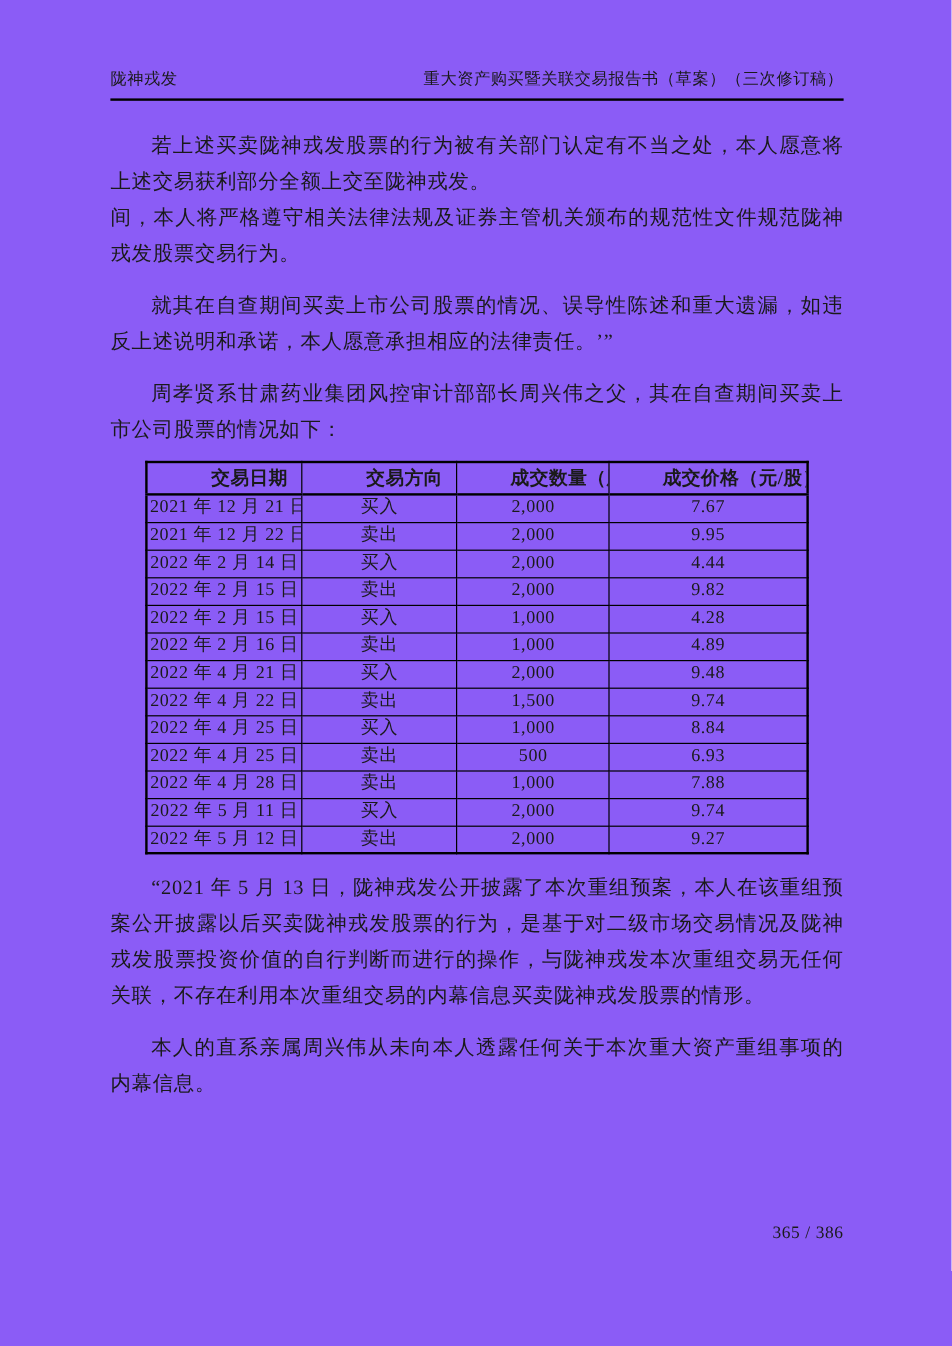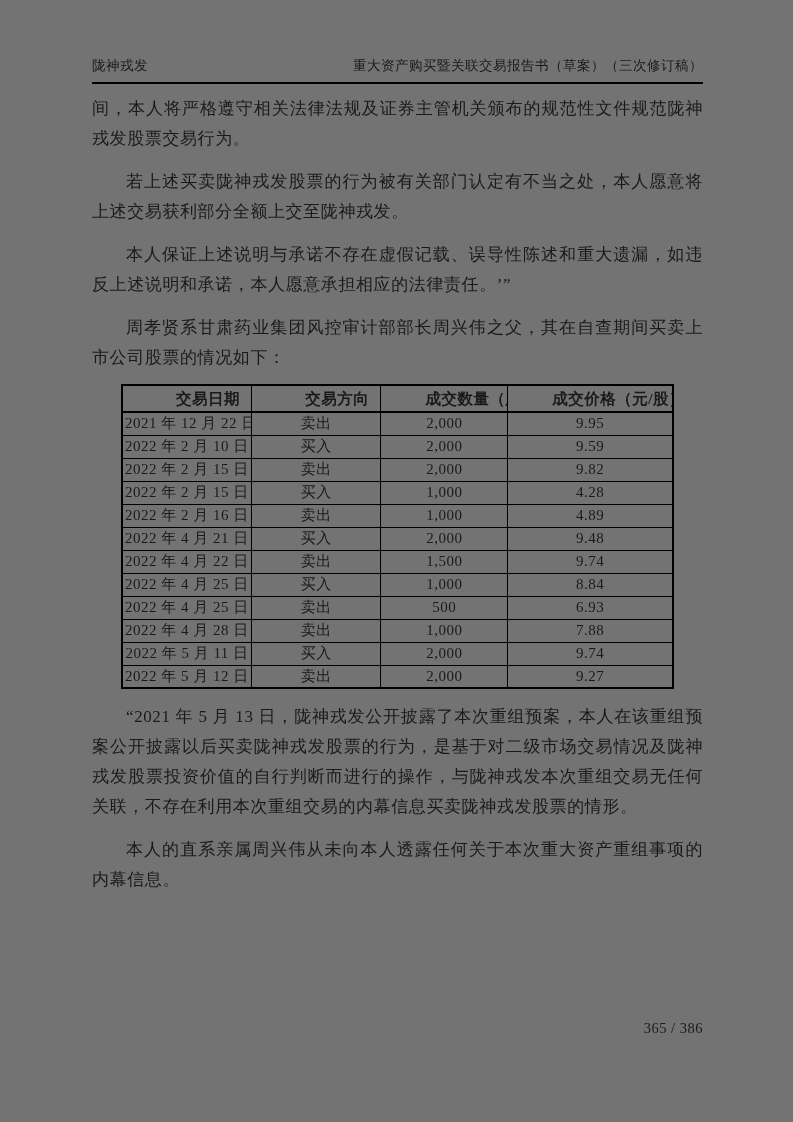--- a/index.html
+++ b/index.html
@@ -2,21 +2,21 @@
 <html><head>
 <meta charset="utf-8">
 <style>
   * { box-sizing: border-box; }
   html, body { margin: 0; padding: 0; background: #ffffff; }
   .page {
     position: relative;
     width: 793px;
     height: 1122px;
     margin: 0 auto;
-    background: #737373;
+    background: #8b5cf6;
     color: #1a1a1a;
     font-family: "Liberation Serif", "DejaVu Serif", serif;
     overflow: hidden;
   }
   .doc-header {
     position: absolute;
     top: 57px;
     left: 92px;
     right: 90px;
     display: flex;
@@ -85,52 +85,58 @@
 <body>
 
 <div class="page">
 
   <div class="doc-header">
     <span>陇神戎发</span>
     <span>重大资产购买暨关联交易报告书（草案）（三次修订稿）</span>
   </div>
 
   <div class="content">
+    <p class="para">若上述买卖陇神戎发股票的行为被有关部门认定有不当之处，本人愿意将上述交易获利部分全额上交至陇神戎发。</p>
     <p class="para continuation">间，本人将严格遵守相关法律法规及证券主管机关颁布的规范性文件规范陇神戎发股票交易行为。</p>
-    <p class="para">若上述买卖陇神戎发股票的行为被有关部门认定有不当之处，本人愿意将上述交易获利部分全额上交至陇神戎发。</p>
-    <p class="para">本人保证上述说明与承诺不存在虚假记载、误导性陈述和重大遗漏，如违反上述说明和承诺，本人愿意承担相应的法律责任。’”</p>
+    <p class="para">就其在自查期间买卖上市公司股票的情况、误导性陈述和重大遗漏，如违反上述说明和承诺，本人愿意承担相应的法律责任。’”</p>
     <p class="para">周孝贤系甘肃药业集团风控审计部部长周兴伟之父，其在自查期间买卖上市公司股票的情况如下：</p>
 
     <table class="trade-table">
       <colgroup>
         <col style="width:23.5%">
         <col style="width:23.5%">
         <col style="width:23%">
         <col style="width:30%">
       </colgroup>
       <thead>
         <tr>
           <th>交易日期</th>
           <th>交易方向</th>
           <th>成交数量（股）</th>
           <th>成交价格（元/股）</th>
         </tr>
       </thead>
       <tbody>
         <tr>
+          <td>2021 年 12 月 21 日</td>
+          <td>买入</td>
+          <td>2,000</td>
+          <td>7.67</td>
+        </tr>
+        <tr>
           <td>2021 年 12 月 22 日</td>
           <td>卖出</td>
           <td>2,000</td>
           <td>9.95</td>
         </tr>
         <tr>
-          <td>2022 年 2 月 10 日</td>
-          <td>买入</td>
-          <td>2,000</td>
-          <td>9.59</td>
+          <td>2022 年 2 月 14 日</td>
+          <td>买入</td>
+          <td>2,000</td>
+          <td>4.44</td>
         </tr>
         <tr>
           <td>2022 年 2 月 15 日</td>
           <td>卖出</td>
           <td>2,000</td>
           <td>9.82</td>
         </tr>
         <tr>
           <td>2022 年 2 月 15 日</td>
           <td>买入</td>

